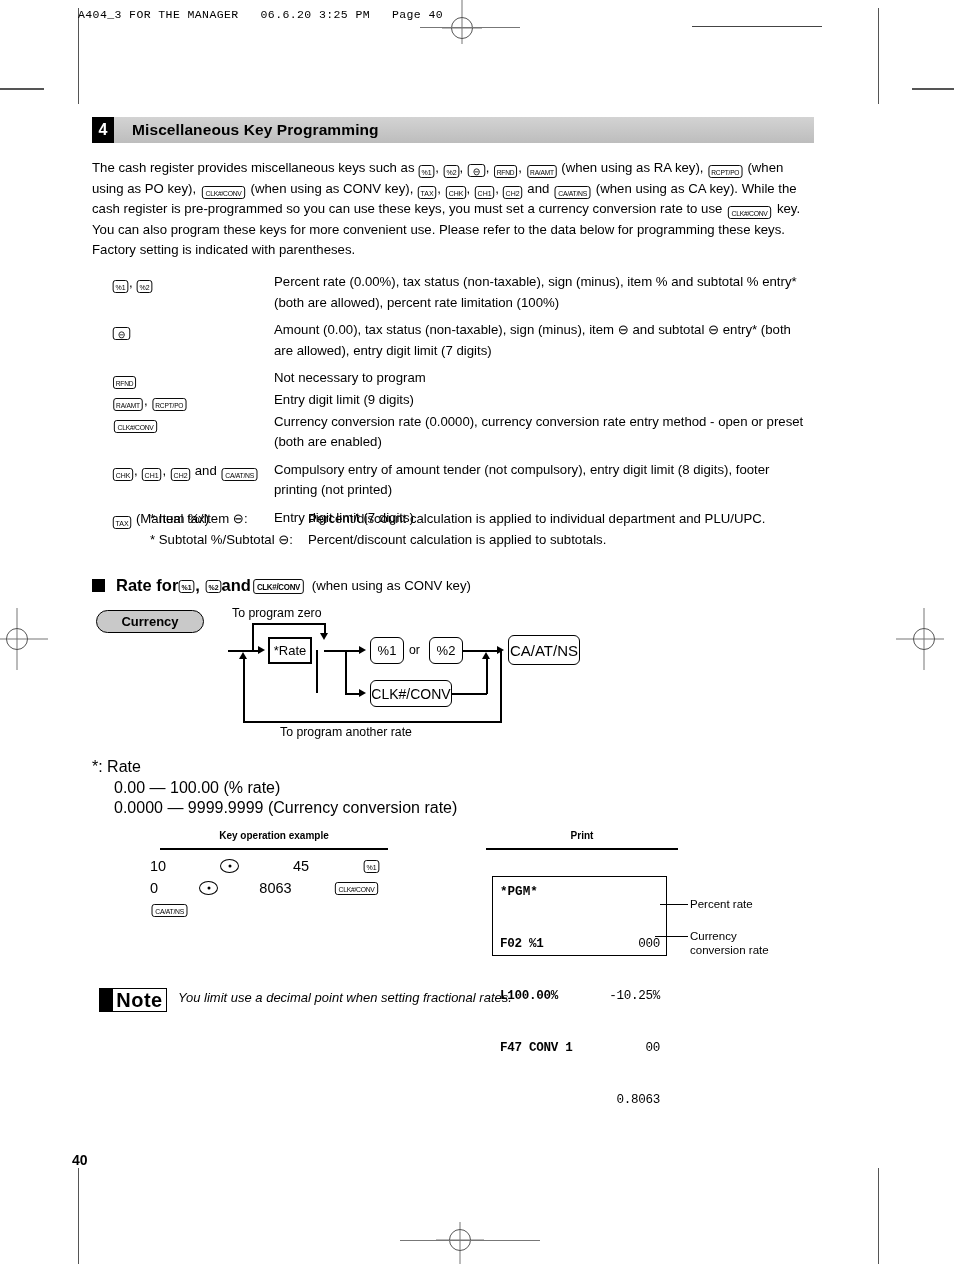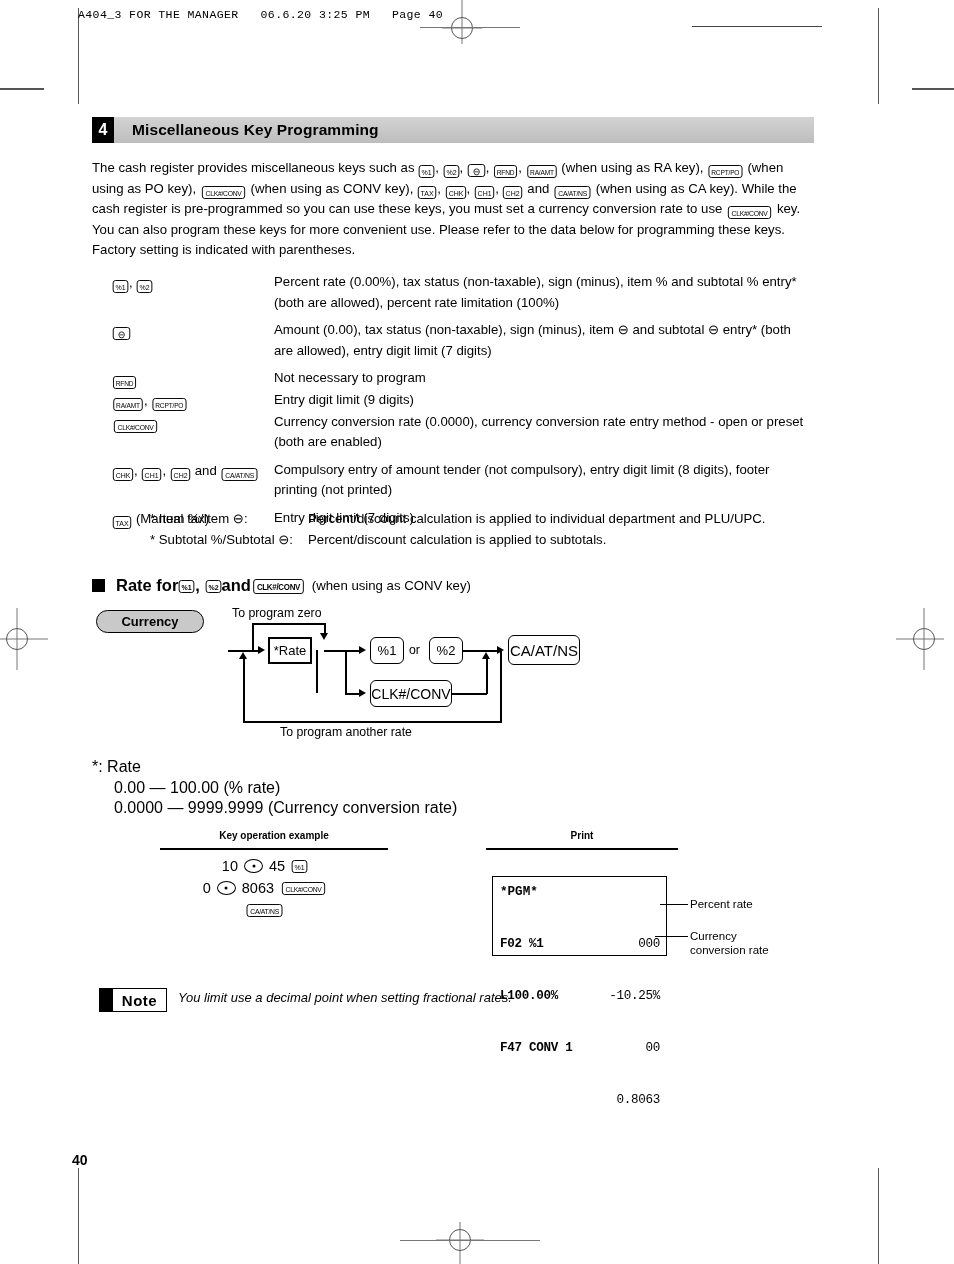--- a/index.html
+++ b/index.html
@@ -98,21 +98,21 @@
 
   
   .ranges { position:absolute; left:92px; top:757px; font-size:16px; line-height:20.5px; }
   .ranges .ind { padding-left:22px; }
 
   
   .col-head { position:absolute; font-size:10px; font-weight:bold; text-align:center; }
   .col-rule { position:absolute; height:1.6px; background:#000; }
 
   .keyops { position:absolute; left:150px; top:855px; width:230px; font-size:14.5px; }
-  .keyops .line { display:flex; align-items:center; justify-content:center; gap:6px; height:22px; }
+  .keyops .line { display:flex; align-items:center; justify-content:space-between; gap:6px; height:22px; }
   .dot {
     display:inline-block; width:19px; height:14px; border:1px solid #000; border-radius:50%;
     position:relative; vertical-align:middle;
   }
   .dot::after { content:""; position:absolute; left:50%; top:50%; width:3px; height:3px; background:#000;
                 border-radius:50%; transform:translate(-50%,-50%); }
 
   .receipt { position:absolute; left:492px; top:876px; width:175px; height:80px; border:1.6px solid #000; }
   .receipt-inner { position:absolute; left:500px; top:884px; width:160px;
                    font-family:"Liberation Mono", monospace; font-size:12.6px; line-height:16px; }
@@ -121,21 +121,21 @@
   .rline .r { letter-spacing:-0.3px; }
   .rpgm { font-weight:bold; letter-spacing:0px; }
 
   .callout { position:absolute; font-size:11.5px; line-height:14px; }
   .cline { position:absolute; background:#000; }
 
   
   .notebox { position:absolute; left:99px; top:988px; width:68px; height:24px; border:1.8px solid #000;
              display:flex; align-items:center; background:#fff; }
   .notebox .bar { width:13px; height:100%; background:#000; flex:none; }
-  .notebox .txt { flex:1; text-align:center; font-size:15px; font-weight:bold; letter-spacing:0.5px; }
+  .notebox .txt { flex:1; text-align:center; font-size:20px; font-weight:bold; letter-spacing:0.5px; }
   .notetext { position:absolute; left:178px; top:990px; font-size:13px; font-style:italic; }
 
   
   .pagenum { position:absolute; left:72px; top:1152px; font-size:14px; font-weight:bold; }
 </style>
 </head>
 <body>
 
 <div class="crop-line" style="left:78px; top:8px; width:1px; height:96px;"></div>
 <div class="crop-line" style="left:878px; top:8px; width:1px; height:96px;"></div>

